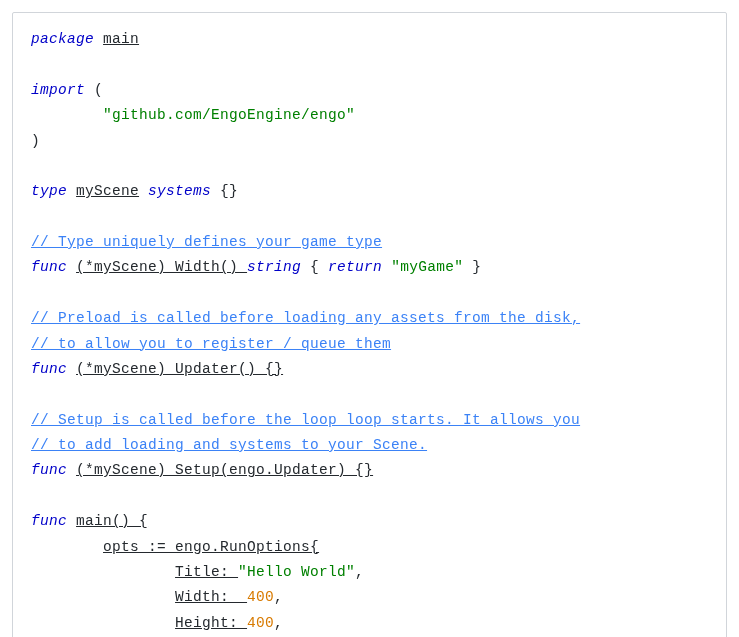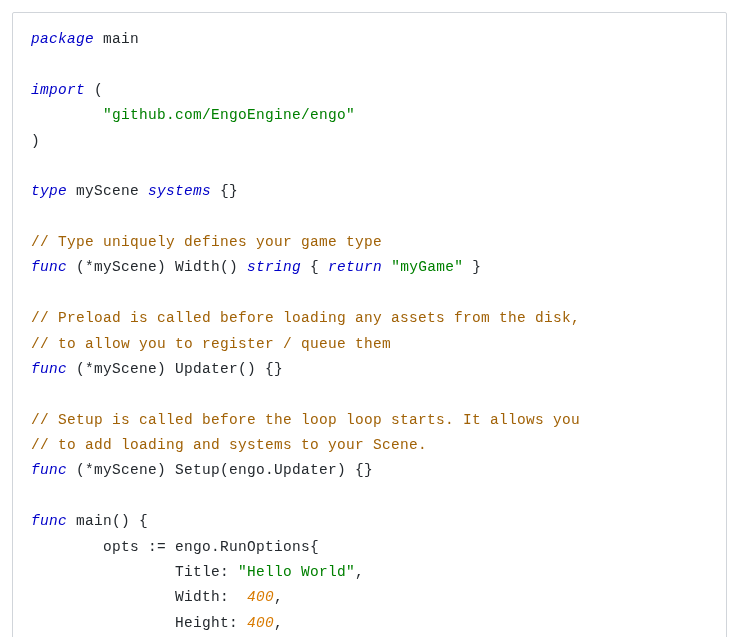--- a/index.html
+++ b/index.html
@@ -16,23 +16,23 @@
     line-height: 1.75;
     letter-spacing: 0.3px;
     white-space: pre;
     overflow-x: auto;
     color: #24292e;
     border-radius: 2px;
   }
   .tok { display: inline; }
   .kw   { color: #0000c8; font-style: italic; }
   .str  { color: #008000; }       
-  .com  { color: #a16207; }       
-  .num  { color: #d87a00; font-style: italic; }       
-  .id   { color: #24292e; }
+  .com  { color: #3b82f6; text-decoration: underline; }       
+  .num  { color: #d87a00; }       
+  .id   { color: #24292e; text-decoration: underline; }
   .punc { color: #24292e; }
 </style>
 </head>
 <body>
 
 <div class="code-block"><span><span class="tok kw">package</span><span class="tok"> </span><span class="tok id">main</span></span>
 
 <span><span class="tok kw">import</span><span class="tok"> </span><span class="tok punc">(</span></span>
 <span><span class="tok">        </span><span class="tok str">"github.com/EngoEngine/engo"</span></span>
 <span><span class="tok punc">)</span></span>

